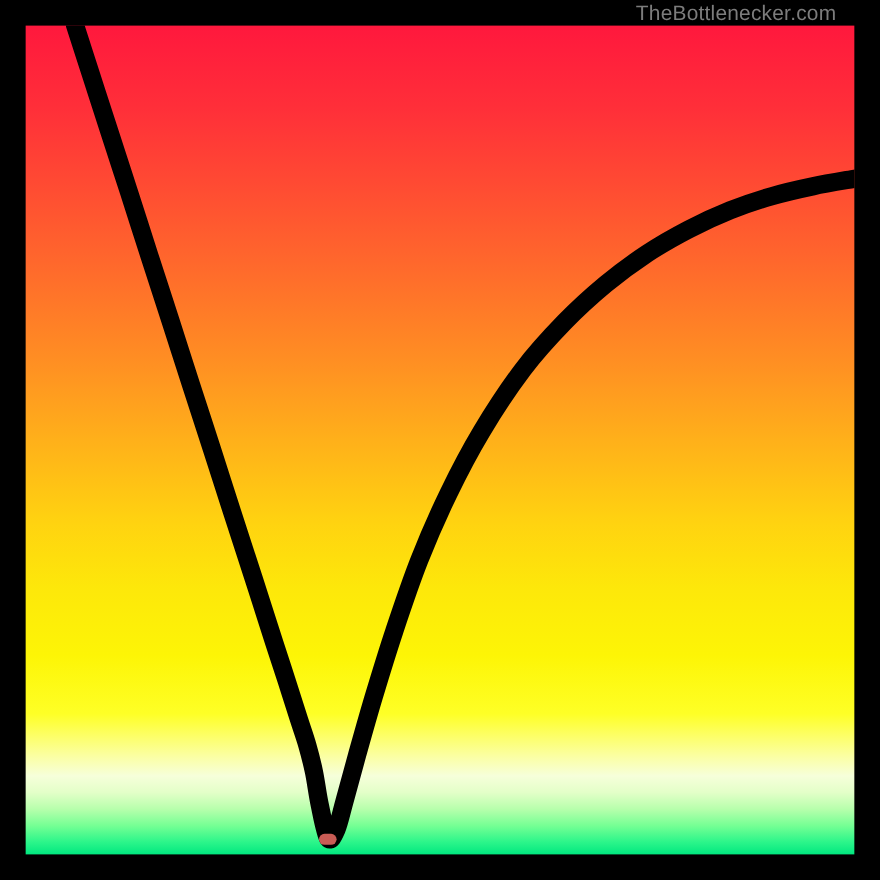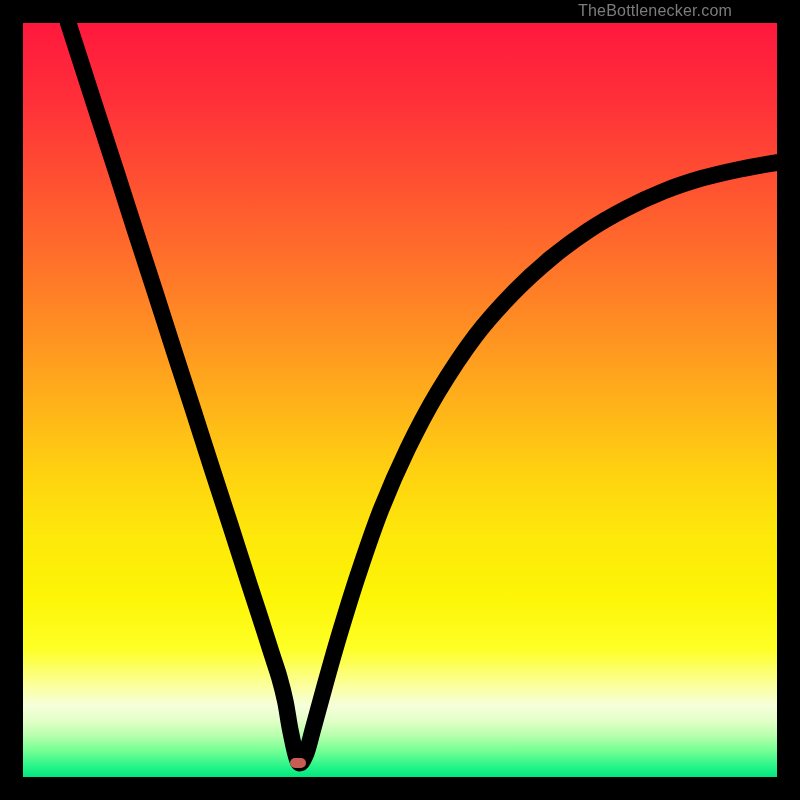--- a/index.html
+++ b/index.html
@@ -37,21 +37,21 @@
     position: absolute;
     width: 16px;
     height: 10px;
     border-radius: 5px;
     background: #c95c55;
     transform: translate(-50%, -50%);
   }
   .watermark {
     position: absolute;
     color: #7c7c7c;
-    font-size: 16px;
+    font-size: 19px;
     letter-spacing: 0.2px;
   }
   .curve-path {
     fill: none;
     stroke: #000000;
     stroke-width: 2.2;
     stroke-linecap: round;
     stroke-linejoin: round;
   }
 </style>

